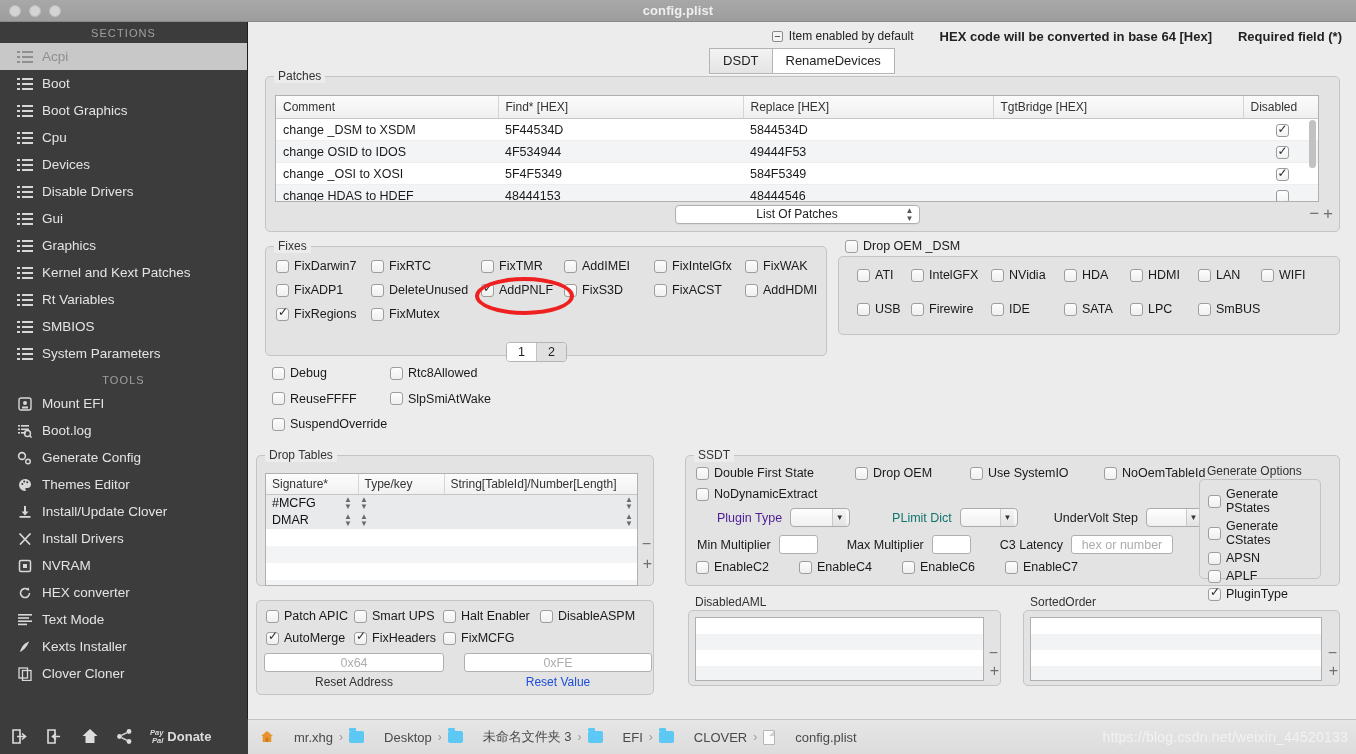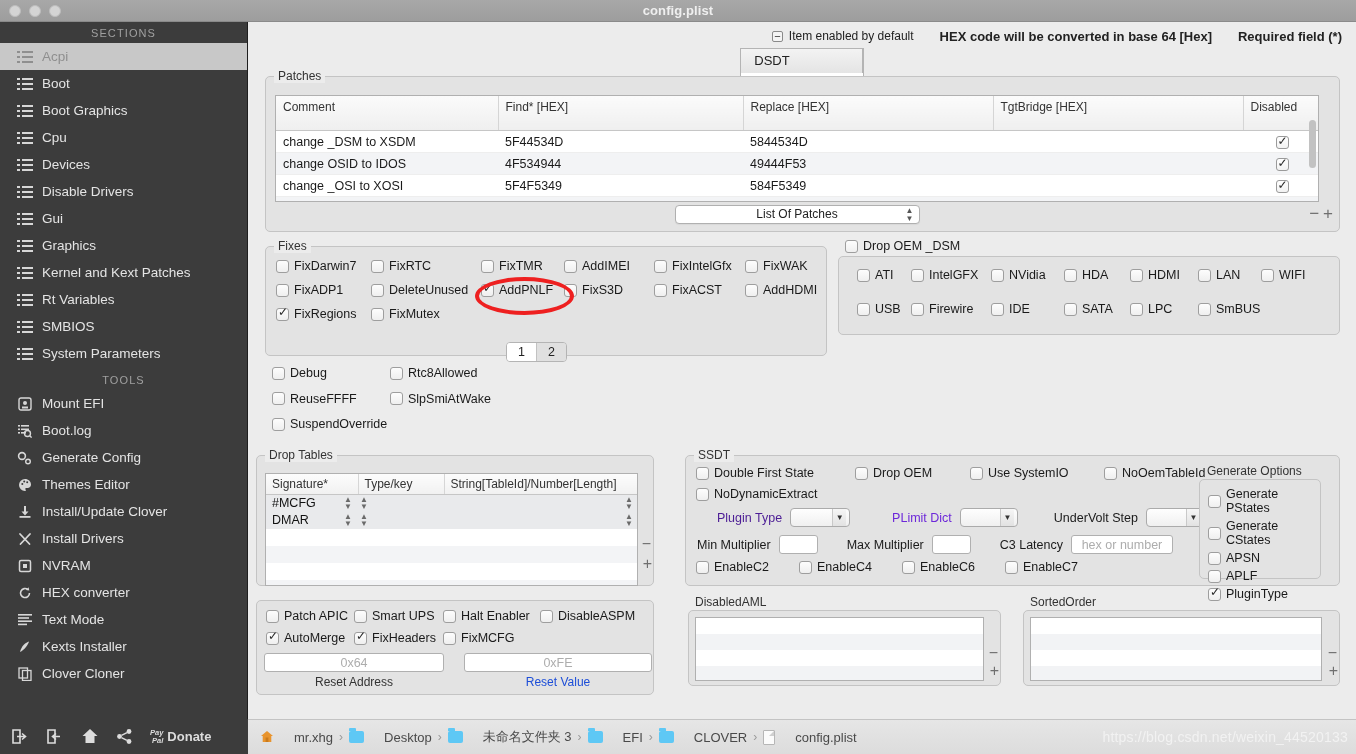--- a/index.html
+++ b/index.html
@@ -130,21 +130,20 @@
     border-radius: 2px; display:inline-flex; align-items:center; justify-content:center;
     font-size: 11px; line-height: 9px; color:#333;
   }
   .hint-bold { font-weight: bold; font-size: 13px; }
 
   .tabbar { display: flex; justify-content: center; margin-top: 3px; }
   .tabs {
     display: flex; border: 1px solid #b4b4b4; border-radius: 0;
     overflow: hidden; box-shadow: 0 1px 0 rgba(255,255,255,.7);
     background: #ececec;
-    flex-direction: column;
   }
   .tab {
     padding: 4px 13px 5px 13px; font-size: 13px; color: #222;
     background: linear-gradient(#f3f3f3,#e4e4e4);
     border-right: 1px solid #b4b4b4;
   }
   .tab:last-child { border-right: none; }
   .tab.active { background: #fff; }
 
   
@@ -165,21 +164,21 @@
     position: absolute; left: 9px; top: 18px;
     width: 1044px; height: 107px;
     border: 1px solid #b0b0b0; background: #fff; overflow: hidden;
   }
   .ptable { width: 100%; border-collapse: collapse; table-layout: fixed; }
   .ptable th {
     font-weight: normal; text-align: left; font-size: 12px; color: #333;
     background: linear-gradient(#fbfbfb,#efefef);
     border-bottom: 1px solid #c6c6c6;
     border-right: 1px solid #d5d5d5;
-    padding: 4px 6px 16px 7px; height: 21px;
+    padding: 4px 6px 4px 7px; height: 21px;
   }
   .ptable td {
     font-size: 12.5px; color: #1a1a1a; padding: 3px 6px 3px 7px;
     height: 22px; border-bottom: 1px solid #eee;
   }
   .ptable tr.alt td { background: #f3f4f6; }
   .ck {
     width: 13px; height: 13px; border: 1px solid #9a9a9a; border-radius: 3px;
     background: linear-gradient(#fff,#f2f2f2);
     display: inline-block; position: relative; vertical-align: middle;
@@ -1011,21 +1010,21 @@
             <span class="cbx"></span>
             <span>NoDynamicExtract</span>
           </span>
       </div>
 
       <div style="position:absolute; left:11px; top:52px; display:flex; align-items:center;">
         <span style="font-size:12.5px; color:#4c1d95;margin-left:20px;">Plugin Type</span>
         <span class="dropsel" style="width:60px; margin-left:8px;">
             <span class="vchev">▼</span>
           </span>
-        <span style="font-size:12.5px; color:#6d28d9; margin-left:42px;">PLimit Dict</span>
+        <span style="font-size:12.5px; color:#0f766e; margin-left:42px;">PLimit Dict</span>
         <span class="dropsel" style="width:58px; margin-left:8px;">
             <span class="vchev">▼</span>
           </span>
         <span style="font-size:12.5px; color:#1a1a1a; margin-left:36px;">UnderVolt Step</span>
         <span class="dropsel" style="width:58px; margin-left:8px;">
             <span class="vchev">▼</span>
           </span>
       </div>
 
       <div style="position:absolute; left:11px; top:79px; display:flex; align-items:center;">

